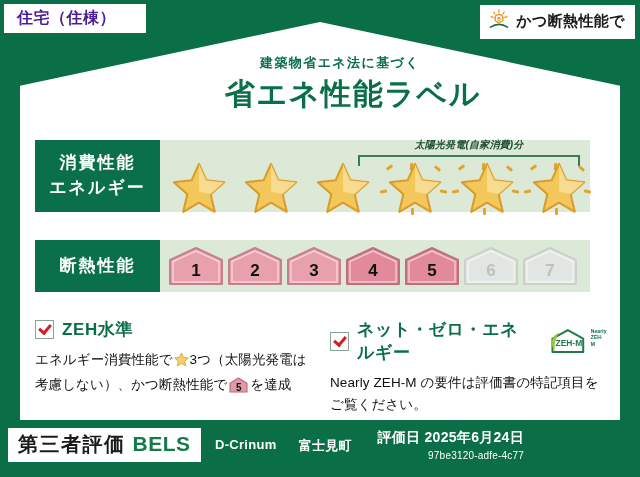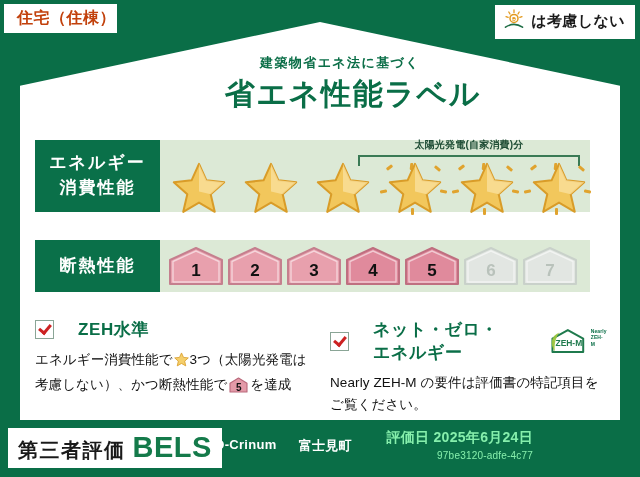--- a/index.html
+++ b/index.html
@@ -16,22 +16,22 @@
   
   #house-panel{
     position:absolute;left:20px;top:22px;width:600px;height:398px;
     background:#ffffff;
     clip-path:polygon(0% 16%, 50% 0%, 100% 16%, 100% 100%, 0% 100%);
   }
   
   #category-chip{
     position:absolute;left:4px;top:4px;
     background:#ffffff;
-    padding:5px 1px 6px 13px;
-    font-size:16px;font-weight:bold;color:#c2410c;
+    padding:5px 30px 6px 13px;
+    font-size:16px;font-weight:bold;color:#4c1d95;
     letter-spacing:0.5px;
     line-height:1.15;
     z-index:8;
   }
   
   #renew-chip{
     position:absolute;right:5px;top:5px;
     background:#ffffff;
     padding:4px 10px 5px 8px;
     display:flex;align-items:center;gap:6px;
@@ -68,20 +68,21 @@
 
   
   #solar-bracket{
     position:absolute;left:198px;top:15px;width:222px;height:11px;
     border:2px solid #3a7a55;border-bottom:none;box-sizing:border-box;
   }
   #solar-bracket-label{
     position:absolute;left:188px;top:-2px;width:242px;text-align:center;
     font-size:10px;font-weight:bold;color:#1f4d35;letter-spacing:0.2px;
     white-space:nowrap;
+    font-style:italic;
   }
 
   
   #stars{
     position:absolute;left:4px;top:24px;display:flex;gap:2px;align-items:center;
   }
   .star-cell{position:relative;width:70px;height:48px;}
   .star-shape{
     position:absolute;left:50%;top:50%;transform:translate(-50%,-50%);
   }
@@ -100,21 +101,21 @@
     font-size:17px;font-weight:bold;color:#111;
   }
   .house.off .num{color:#b9c2bb;}
 
   
   #info{
     position:absolute;left:35px;top:318px;width:572px;
     display:flex;gap:18px;z-index:6;
   }
   .info-col{width:277px;}
-  .info-head{display:flex;align-items:center;gap:24px;}
+  .info-head{display:flex;align-items:center;gap:8px;}
   .checkbox{
     width:17px;height:17px;border:1px solid #8aa596;background:#fff;
     position:relative;flex:0 0 auto;
   }
   .checkbox:after{
     content:"";position:absolute;left:3px;top:3px;
     width:9px;height:5px;border-left:3px solid #cc2222;border-bottom:3px solid #cc2222;
     transform:rotate(-50deg);
   }
   .info-title{font-size:17px;font-weight:bold;color:#0a6e47;letter-spacing:0.6px;}
@@ -131,27 +132,27 @@
   
   #footer{
     position:absolute;left:0;bottom:0;width:540px;height:57px;
     z-index:7;
   }
   #bels-chip{
     position:absolute;left:8px;top:8px;background:#ffffff;
     padding:3px 10px 4px 10px;display:flex;align-items:baseline;gap:7px;
   }
   #bels-chip .jp{font-size:20px;font-weight:bold;color:#1a1a1a;letter-spacing:1.5px;}
-  #bels-chip .en{font-size:29px;font-weight:bold;color:#147a4a;letter-spacing:0.5px;}
+  #bels-chip .en{font-size:21px;font-weight:bold;color:#147a4a;letter-spacing:0.5px;}
   #bels-names{
     position:absolute;left:215px;top:17px;color:#ffffff;
     font-size:13px;font-weight:bold;display:flex;gap:22px;letter-spacing:0.3px;
   }
   #footer-right{
-    position:absolute;right:7px;top:9px;text-align:right;color:#86efac;
+    position:absolute;right:16px;top:9px;text-align:right;color:#ffffff;
   }
   #eval-date{font-size:14px;font-weight:bold;letter-spacing:0.3px;}
   #eval-id{font-size:10px;margin-top:3px;letter-spacing:0.2px;}
 </style>
 </head>
 <body>
 
 <div id="label">
 
   <div id="house-panel"></div>
@@ -169,32 +170,32 @@
           <line x1="16.2" y1="3" x2="15" y2="5"></line>
           <line x1="3" y1="7.6" x2="5.2" y2="8.4"></line>
           <line x1="19" y1="7.6" x2="16.8" y2="8.4"></line>
         </g>
         <circle cx="11" cy="9.4" r="4" fill="none" stroke="#e39a1f" stroke-width="1.5"></circle>
         <path d="M9.6 9.4 h2.3 a1.5 1.5 0 0 1 0 0" fill="none" stroke="#e39a1f" stroke-width="1.2"></path>
         <text x="11" y="11.6" font-size="5" fill="#e39a1f" text-anchor="middle" font-family="Liberation Sans, sans-serif" font-weight="bold">D</text>
         <path d="M2.5 18.2 Q11 12.6 19.5 18.2" fill="none" stroke="#1f6e46" stroke-width="1.6" stroke-linecap="round"></path>
       </svg>
     </span>
-    <span class="txt">は考慮しない</span>
+    <span class="txt">かつ断熱性能で</span>
   </div>
 
   <div id="title-block">
     <div id="title-sub">建築物省エネ法に基づく</div>
     <div id="title-main">省エネ性能ラベル</div>
   </div>
 
   <div class="rating-row" id="row-energy">
     <div class="row-label">
+      <span>消費性能</span>
       <span>エネルギー</span>
-      <span>消費性能</span>
     </div>
     <div class="row-bars">
       <div id="solar-bracket-label">太陽光発電(自家消費)分</div>
       <div id="solar-bracket"></div>
       <div id="stars">
           <div class="star-cell">
             <svg class="star-shape" width="56" height="54" viewBox="0 0 24 24">
               <polygon points="12,1.3 15.3,8.6 23.2,9.4 17.2,14.8 19,22.6 12,18.5 5,22.6 6.8,14.8 0.8,9.4 8.7,8.6" fill="#f2c75c" stroke="#d99c28" stroke-width="0.9" stroke-linejoin="round"></polygon>
               <polygon points="12,1.3 15.3,8.6 23.2,9.4 17.2,14.8 12,13.6" fill="#fae2a0" opacity="0.75"></polygon>
             </svg>

